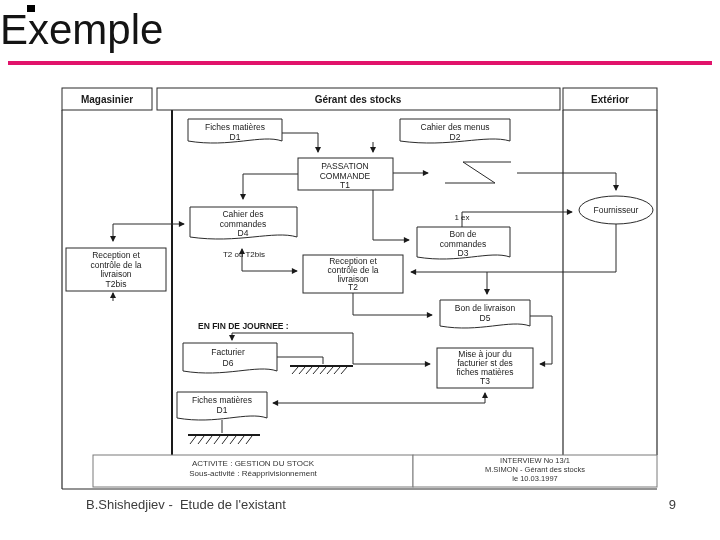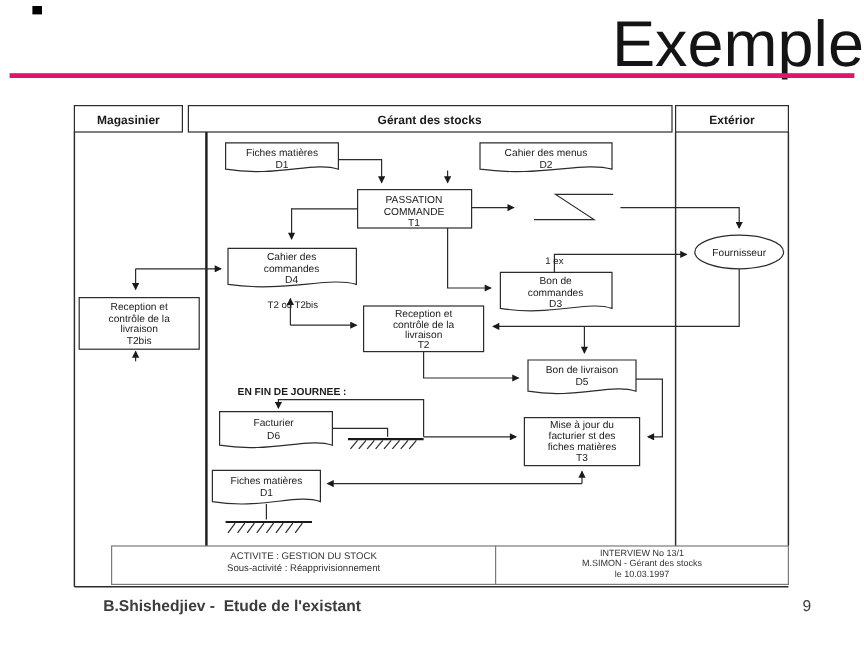--- a/index.html
+++ b/index.html
@@ -1,22 +1,22 @@
 <!DOCTYPE html>
 <html><head>
 <meta charset="utf-8">
 <style>
   html,body{margin:0;padding:0;background:#fff;}
   .slide{position:relative;width:720px;height:540px;background:#ffffff;overflow:hidden;
          font-family:"Liberation Sans",sans-serif;}
   .top-dash{position:absolute;left:27px;top:5px;width:8px;height:7px;background:#000;}
-  .title{position:absolute;left:0;right:0;top:6px;text-align:right;
-         font-size:54px;color:#141414;font-weight:400;letter-spacing:0;}
+  .title{position:absolute;left:0;right:0;top:6px;text-align:left;
+         font-size:42px;color:#141414;font-weight:400;letter-spacing:0;}
   .accent-line{position:absolute;left:8px;right:8px;top:61px;height:4px;background:#e1136b;}
-  .footer{position:absolute;left:86px;top:497px;font-size:13px;color:#3c3c3c;white-space:pre;font-weight:bold;}
+  .footer{position:absolute;left:86px;top:497px;font-size:13px;color:#3c3c3c;white-space:pre;}
   .pagenum{position:absolute;right:44px;top:497px;font-size:13px;color:#3c3c3c;}
   svg.diagram{position:absolute;left:0;top:0;}
   svg text{font-family:"Liberation Sans",sans-serif;fill:#1a1a1a;}
   .hdr{font-size:10px;font-weight:bold;text-anchor:middle;}
   .nt{font-size:8.5px;text-anchor:middle;}
   .sm{font-size:8px;text-anchor:middle;}
   .smb{font-size:8.5px;font-weight:bold;}
   .cart{font-size:8px;fill:#333;text-anchor:middle;}
   .cart2{font-size:7.5px;fill:#333;text-anchor:middle;}
   .shape{fill:#ffffff;stroke:#2b2b2b;stroke-width:1;}

